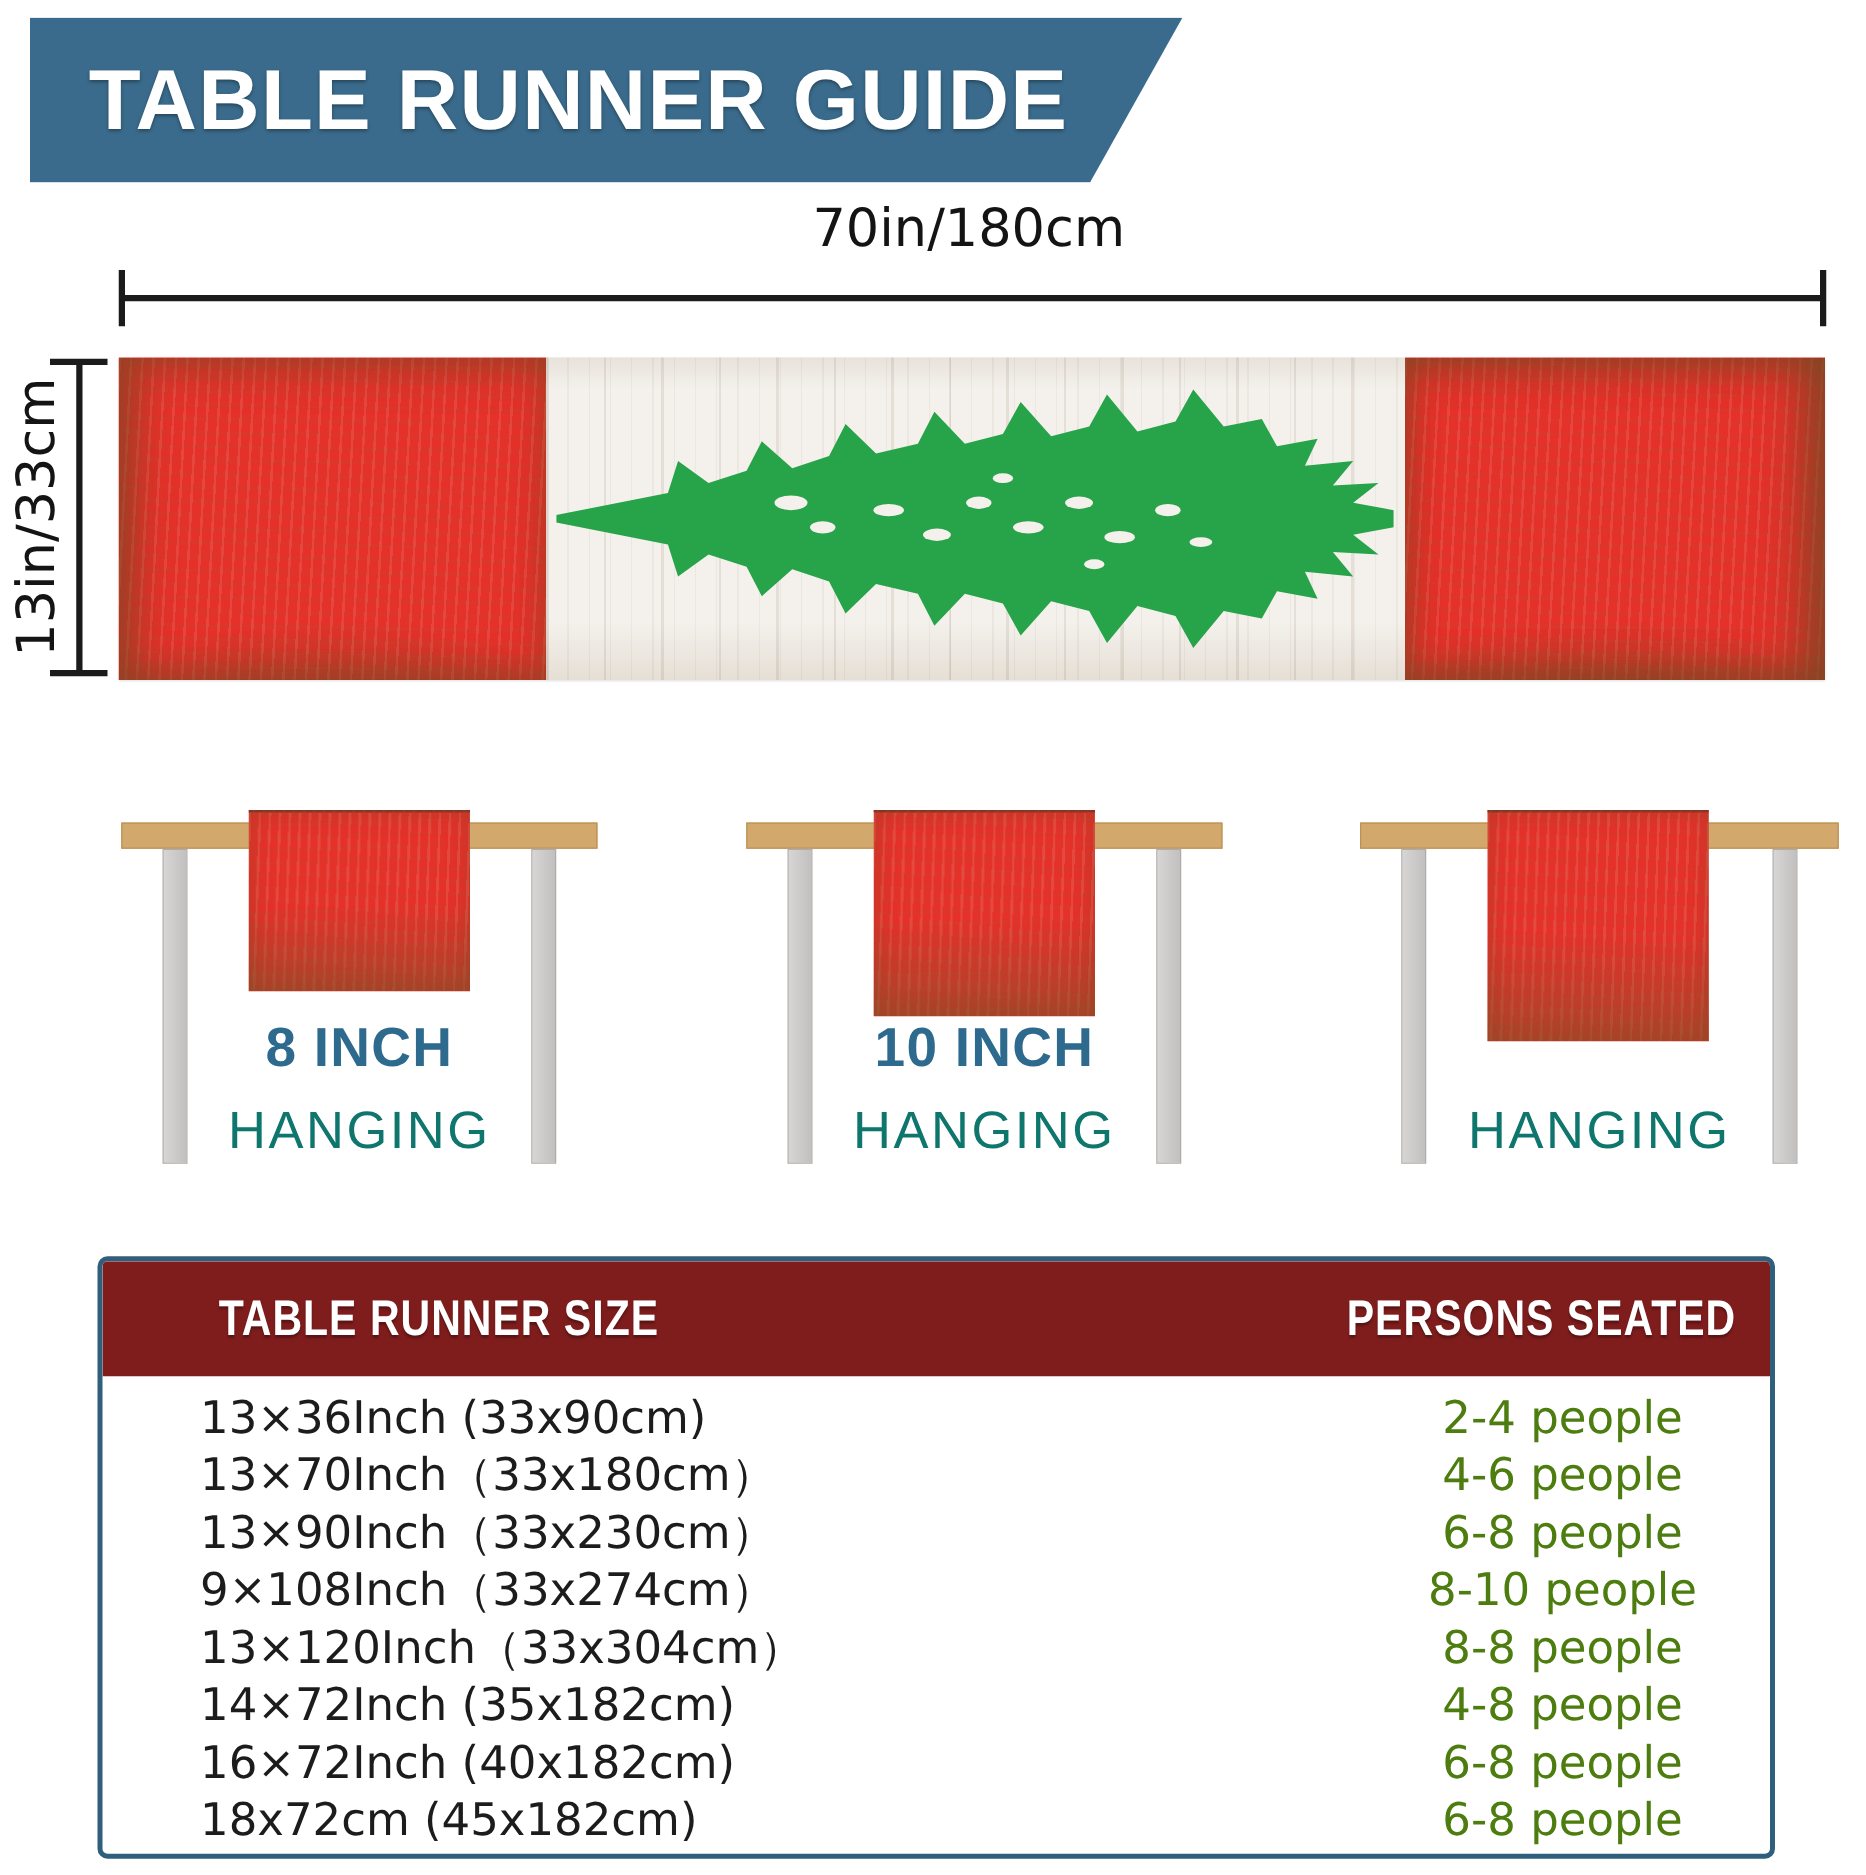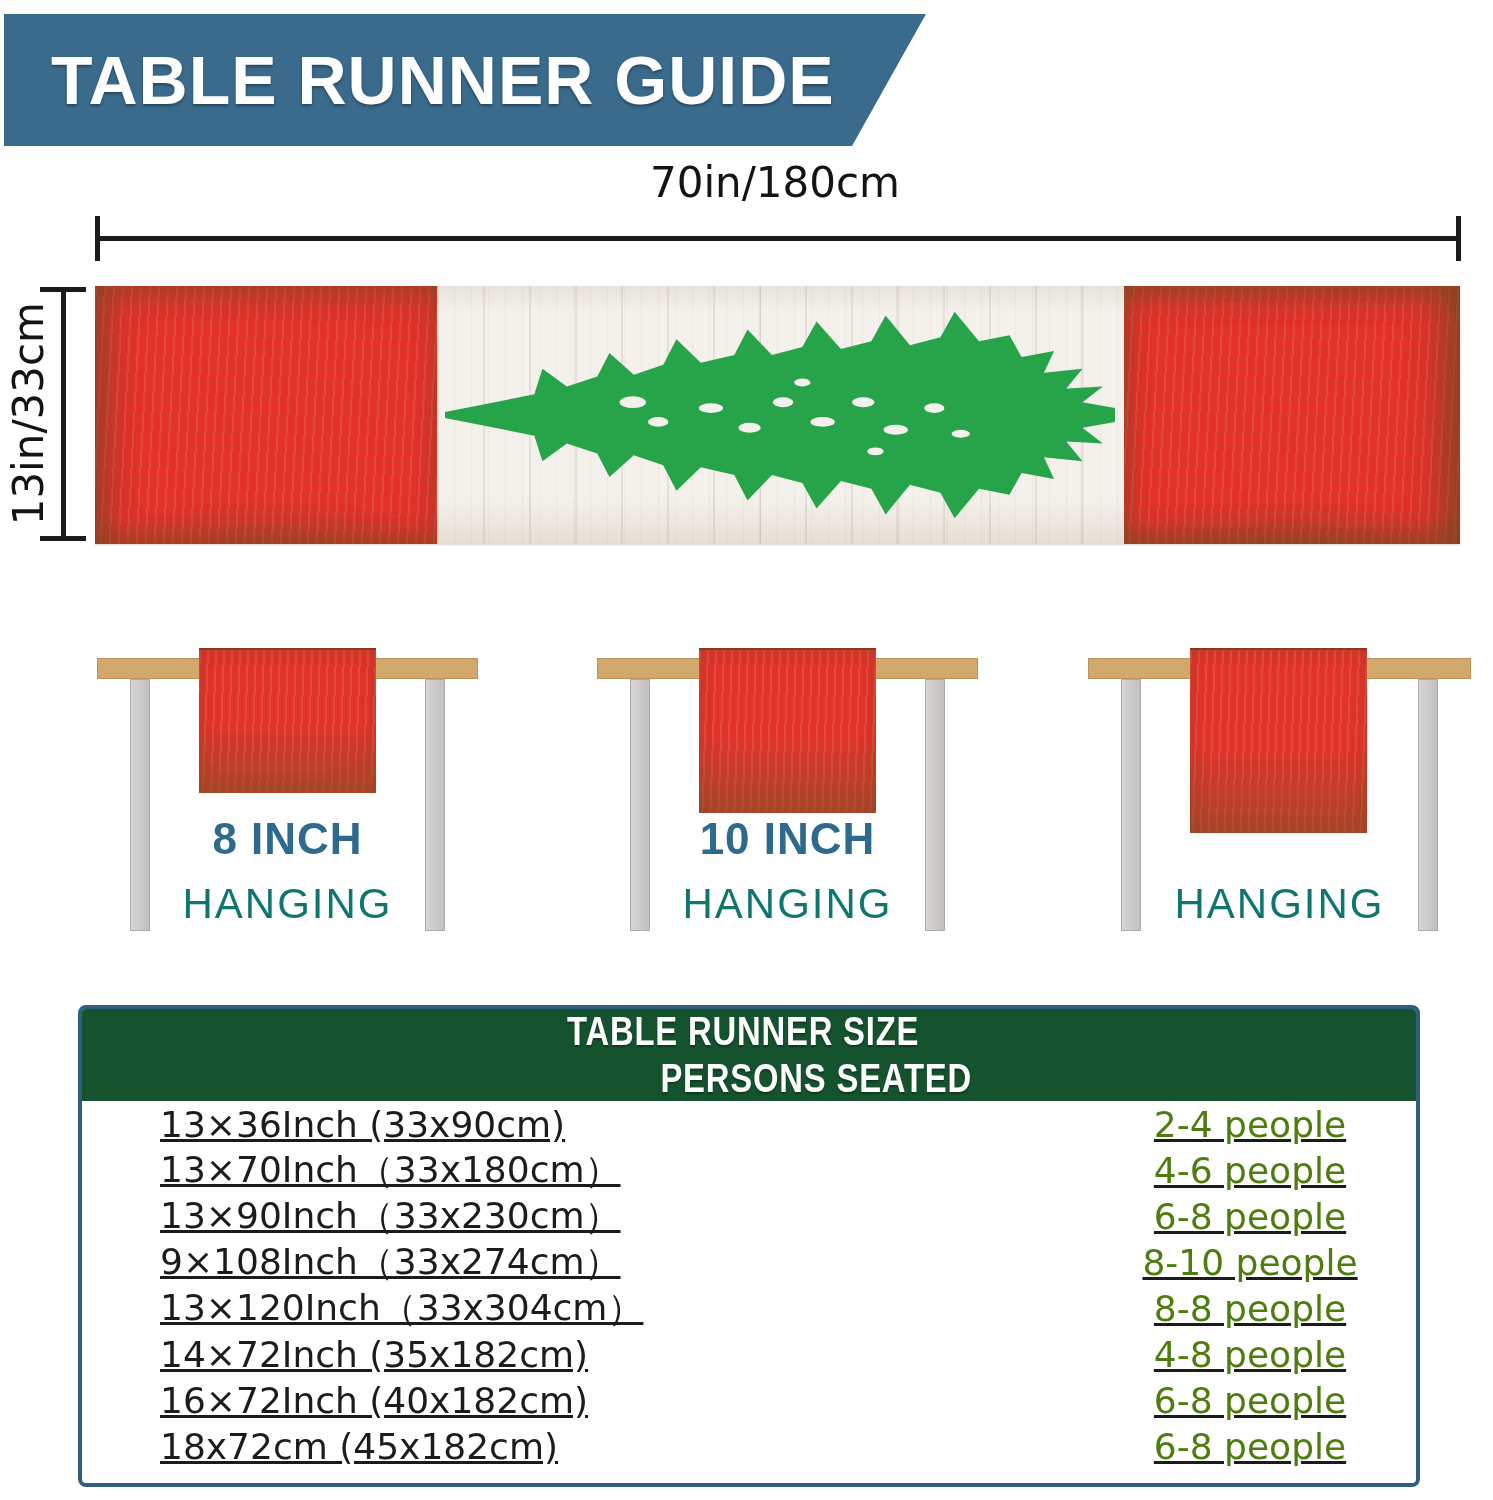--- a/index.html
+++ b/index.html
@@ -2,21 +2,21 @@
 <html><head>
 <meta charset="utf-8">
 <style>
   html,body{margin:0;padding:0;background:#ffffff;}
   #stage{
     position:relative;width:1493px;height:1500px;background:#ffffff;overflow:hidden;
     font-family:"Liberation Sans",sans-serif;color:#1b1b1b;
   }
   
   #banner{
-    position:absolute;left:4px;top:14px;width:922px;height:132px;
+    position:absolute;left:24px;top:14px;width:922px;height:132px;
     background:#3a6b8c;
     clip-path:polygon(0 0,100% 0,calc(100% - 74px) 100%,0 100%);
     box-shadow:0 2px 3px rgba(0,0,0,.25);
   }
   #banner .t{
     display:block;padding-left:47px;line-height:132px;
     font-size:68px;font-weight:700;letter-spacing:1px;color:#ffffff;
     text-shadow:0 2px 3px rgba(0,0,0,.35);white-space:nowrap;
   }
   
@@ -94,30 +94,30 @@
     position:absolute;top:232px;left:0;right:0;text-align:center;
     font-size:42px;font-weight:400;color:#0f766e;letter-spacing:2px;
   }
   
   #size-table{
     position:absolute;left:78px;top:1005px;width:1342px;height:482px;
     border:4px solid #2f5f7d;border-radius:8px;background:#ffffff;
     box-sizing:border-box;overflow:hidden;
   }
   #size-table .head{
-    height:92px;background:#14532d;display:flex;align-items:center;
-    justify-content:space-between;padding:0 27px 0 93px;flex-direction:column;
+    height:92px;background:#7f1d1d;display:flex;align-items:center;
+    justify-content:space-between;padding:0 27px 0 93px;
   }
   #size-table .head .h{
     color:#ffffff;font-weight:700;font-size:40px;letter-spacing:1px;
     text-shadow:0 2px 2px rgba(0,0,0,.3);white-space:nowrap;display:inline-block;
   }
   #size-table .head .h.left{transform:scaleX(.82);transform-origin:left center;}
   #size-table .head .h.right{transform:scaleX(.82);transform-origin:right center;}
-  #size-table .rows{padding-top:0;text-decoration:underline;}
+  #size-table .rows{padding-top:10px;}
   .trow{height:46px;display:flex;align-items:center;}
   .trow .c-size{
     flex:1;padding-left:78px;font-family:"DejaVu Sans",sans-serif;
     font-size:36px;color:#1c1c1c;white-space:nowrap;
   }
   .trow .c-persons{
     width:332px;text-align:center;font-family:"DejaVu Sans",sans-serif;
     font-size:36px;color:#4d7c0f;white-space:nowrap;
   }
 </style>

